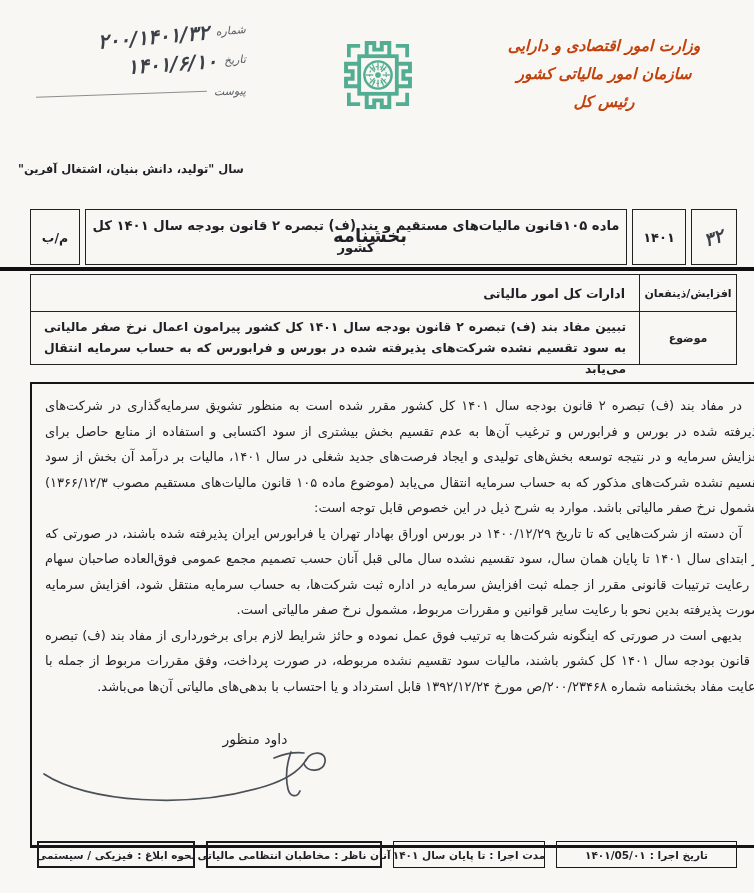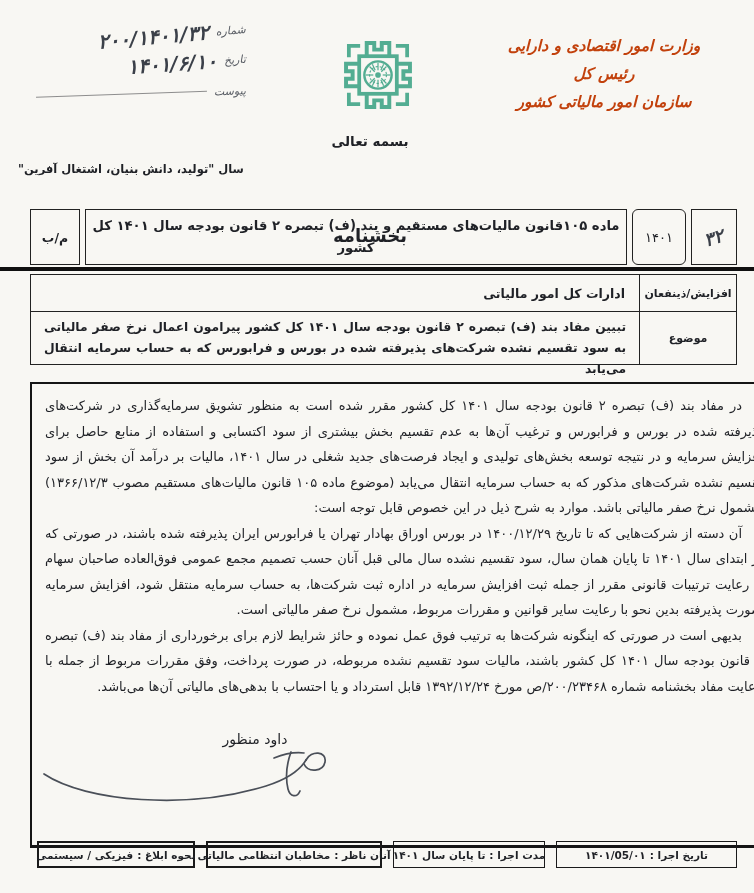--- a/index.html
+++ b/index.html
@@ -35,21 +35,21 @@
   }
   
   .bismillah { position: absolute; top: 133px; left: 0; width: 740px; text-align: center; font-weight: bold; font-size: 13.5px; }
   .slogan    { position: absolute; top: 162px; left: 18px; font-weight: bold; font-size: 11.5px; }
   .doc-type  { position: absolute; top: 189px; left: 0; width: 740px; text-align: center; font-weight: bold; font-size: 18px; margin-top: 36px; }
   
   .cls-table { position: absolute; top: 209px; left: 30px; width: 707px; height: 56px; display: flex; gap: 5px; direction: rtl; }
   .cls-cell { border: 1.6px solid #222; display: flex; align-items: center; justify-content: center; background: transparent; }
   .cls-serial { width: 46px; }
   .hw-serial { font-size: 18px; font-style: italic; font-weight: bold; color: #3b4049; transform: rotate(-18deg); display: inline-block; }
-  .cls-year { width: 54px; font-weight: normal; font-size: 13px; border-radius: 6px; }
+  .cls-year { width: 54px; font-weight: bold; font-size: 13px; }
   .cls-subject { flex: 1; font-weight: bold; font-size: 13.2px; line-height: 1.7; text-align: center; padding: 2px 0; }
   .cls-code { width: 50px; font-weight: bold; font-size: 12.5px; }
   
   .heavy-rule { position: absolute; top: 267px; left: 0; width: 754px; height: 4px; background: #101010; }
   
   .meta-table { position: absolute; top: 274px; left: 30px; width: 707px; border: 1.7px solid #222; }
   .meta-row { display: flex; direction: rtl; }
   .meta-row.r1 { height: 37px; border-bottom: 1.7px solid #222; }
   .meta-row.r2 { height: 52px; }
   .meta-label { width: 97px; border-left: 1.7px solid #222; display: flex; align-items: center; justify-content: center; font-weight: bold; font-size: 11px; text-align: center; padding: 0 4px; }
@@ -129,25 +129,24 @@
         <line x1="44" y1="38.5" x2="47" y2="45"></line>
           <line x1="53" y1="55" x2="56" y2="61.5"></line>
         <line x1="56" y1="38.5" x2="53" y2="45"></line>
           <line x1="47" y1="55" x2="44" y2="61.5"></line>
       </g>
     </svg>
   </div>
 
   <div class="ministry">
     <div>وزارت امور اقتصادی و دارایی</div>
+    <div>سازمان امور مالیاتی کشور</div>
     <div>رئیس کل</div>
-    <div>سازمان امور مالیاتی کشور</div>
-  </div>
-
-  <div class="bismillah">بسمه تعالی</div>
+  </div>
+
   <div class="slogan">سال "تولید، دانش بنیان، اشتغال آفرین"</div>
   <div class="doc-type">بخشنامه</div>
 
   <div class="cls-table">
     <div class="cls-cell cls-serial">
       <span class="hw-serial">۳۲</span>
     </div>
     <div class="cls-cell cls-year">۱۴۰۱</div>
     <div class="cls-cell cls-subject">ماده ۱۰۵قانون مالیات‌های مستقیم و بند (ف) تبصره ۲ قانون بودجه سال ۱۴۰۱ کل کشور</div>
     <div class="cls-cell cls-code">م/ب</div>

